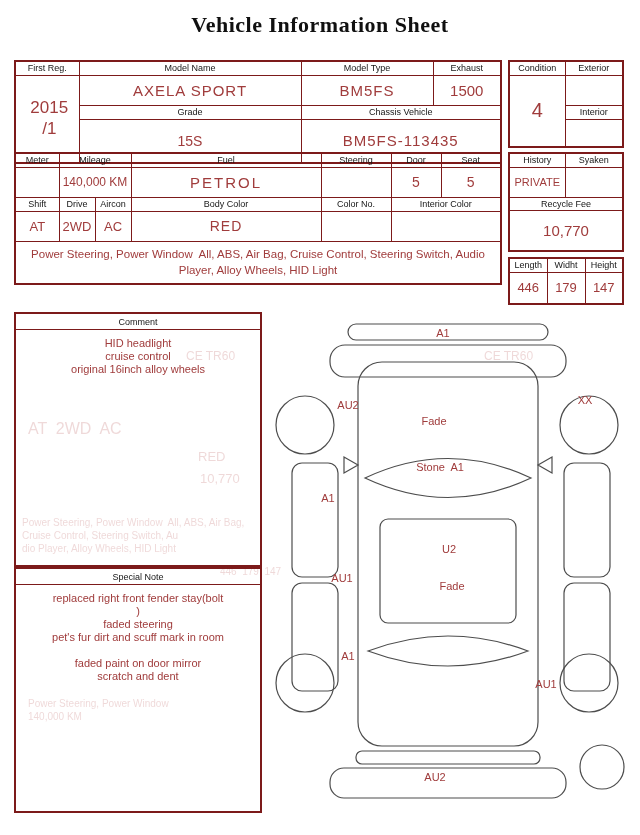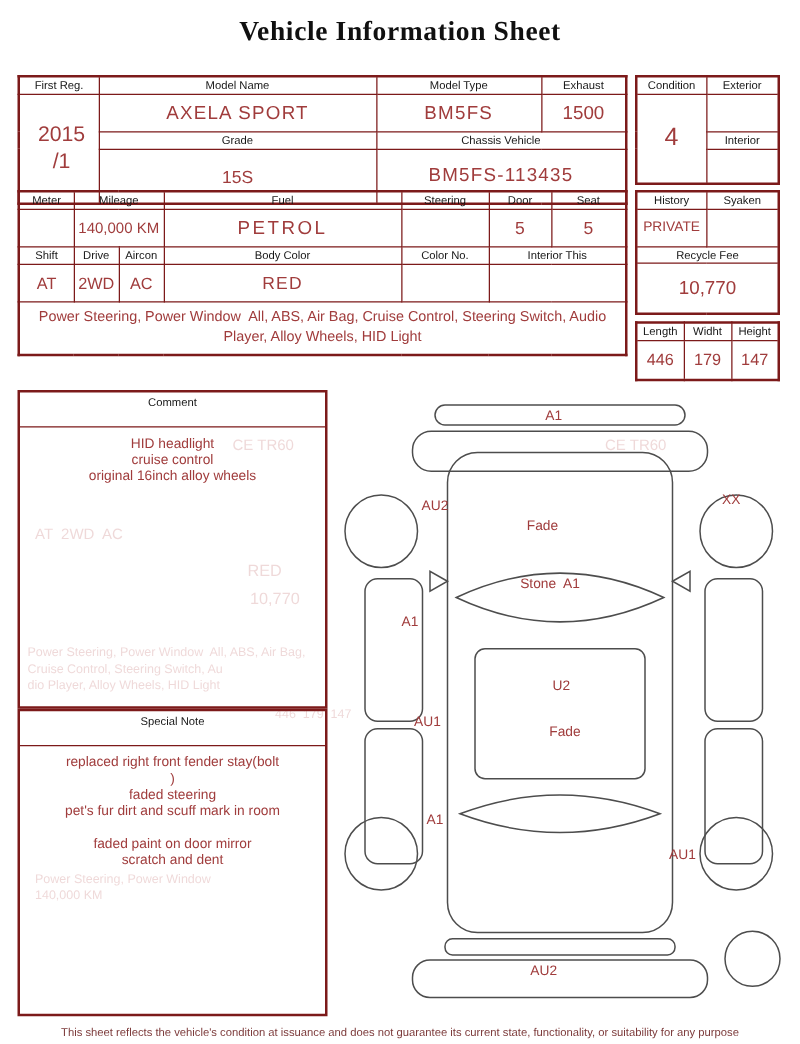--- a/index.html
+++ b/index.html
@@ -28,21 +28,21 @@
 
   #t1  { left:14px;  top:60px;  width:486px; }
   #t1r { left:508px; top:60px;  width:114px; }
   #t2  { left:14px;  top:152px; width:486px; }
   #t2r { left:508px; top:152px; width:114px; }
   #t3r { left:508px; top:257px; width:114px; }
 
   .notebox { position:absolute; border:2px solid var(--bd); background:transparent; }
   #commentBox { left:14px; top:312px; width:248px; height:255px; }
   #specialBox { left:14px; top:567px; width:248px; height:246px; }
-  .notehead { height:28px; border-bottom:1px solid var(--bd); font-size:9px;
+  .notehead { height:16px; border-bottom:1px solid var(--bd); font-size:9px;
               color:var(--lbl); text-align:center; line-height:16px; }
   .notebody { padding:7px 9px; font-size:11px; color:var(--val);
               white-space:pre-line; line-height:1.18;text-align:center; }
 
   .diagram { position:absolute; left:268px; top:315px; width:366px; height:497px; }
   .dmg-label { position:absolute; transform:translate(-50%,-50%); color:var(--val);
                font-size:11px; white-space:pre; }
 
   .bleed { position:absolute; inset:0; pointer-events:none; }
   .ghost-text { position:absolute; color:rgba(198,118,118,0.28); white-space:pre;
@@ -52,21 +52,21 @@
             font-size:9px; color:#7c3a3a; }
 </style>
 </head>
 <body>
 
 <div class="sheet">
 
   <div class="bleed">
       <span class="ghost-text" style="left: 186px; top: 349px; font-size: 12px;">CE TR60</span>
       <span class="ghost-text" style="left: 484px; top: 349px; font-size: 12px;">CE TR60</span>
-      <span class="ghost-text" style="left: 28px; top: 420px; font-size: 12px;">AT  2WD  AC</span>
+      <span class="ghost-text" style="left: 28px; top: 420px; font-size: 16px;">AT  2WD  AC</span>
       <span class="ghost-text" style="left: 198px; top: 449px; font-size: 13px;">RED</span>
       <span class="ghost-text" style="left: 200px; top: 471px; font-size: 13px;">10,770</span>
       <span class="ghost-text" style="left: 22px; top: 517px; font-size: 10px;">Power Steering, Power Window  All, ABS, Air Bag,</span>
       <span class="ghost-text" style="left: 22px; top: 530px; font-size: 10px;">Cruise Control, Steering Switch, Au</span>
       <span class="ghost-text" style="left: 22px; top: 543px; font-size: 10px;">dio Player, Alloy Wheels, HID Light</span>
       <span class="ghost-text" style="left: 220px; top: 566px; font-size: 10px;">446  179  147</span>
       <span class="ghost-text" style="left: 28px; top: 698px; font-size: 10px;">Power Steering, Power Window</span>
       <span class="ghost-text" style="left: 28px; top: 711px; font-size: 10px;">140,000 KM</span>
     </div>
 
@@ -153,21 +153,21 @@
       <td></td>
       <td class="val fs14">5</td>
       <td class="val fs14">5</td>
     </tr>
     <tr style="height:14px">
       <td class="lbl">Shift</td>
       <td class="lbl">Drive</td>
       <td class="lbl">Aircon</td>
       <td class="lbl">Body Color</td>
       <td class="lbl">Color No.</td>
-      <td colspan="2" class="lbl">Interior This</td>
+      <td colspan="2" class="lbl">Interior Color</td>
     </tr>
     <tr style="height:30px">
       <td class="val fs13">AT</td>
       <td class="val fs13">2WD</td>
       <td class="val fs13">AC</td>
       <td class="val fs14 ls1">RED</td>
       <td></td>
       <td colspan="2"></td>
     </tr>
     <tr style="height:43px">
@@ -256,15 +256,14 @@
         <path d="M 100 336 Q 180 306 260 336 Q 180 366 100 336 Z"></path>
         <path d="M 90 150 L 76 142 L 76 158 Z"></path>
         <path d="M 270 150 L 284 142 L 284 158 Z"></path>
         <rect x="88" y="436" width="184" height="13" rx="6"></rect>
         <rect x="62" y="453" width="236" height="30" rx="14"></rect>
         <circle cx="334" cy="452" r="22"></circle>
       </g>
     </svg>
   <span class="dmg-label" style="left: 175px; top: 18px;">A1</span><span class="dmg-label" style="left: 80px; top: 90px;">AU2</span><span class="dmg-label" style="left: 317px; top: 85px;">XX</span><span class="dmg-label" style="left: 166px; top: 106px;">Fade</span><span class="dmg-label" style="left: 172px; top: 152px;">Stone  A1</span><span class="dmg-label" style="left: 60px; top: 183px;">A1</span><span class="dmg-label" style="left: 181px; top: 234px;">U2</span><span class="dmg-label" style="left: 74px; top: 263px;">AU1</span><span class="dmg-label" style="left: 184px; top: 271px;">Fade</span><span class="dmg-label" style="left: 80px; top: 341px;">A1</span><span class="dmg-label" style="left: 278px; top: 369px;">AU1</span><span class="dmg-label" style="left: 167px; top: 462px;">AU2</span></div>
 
-  <div class="footer">This sheet reflects the vehicle's condition at issuance and does not guarantee its current state, functionality, or suitability for any purpose</div>
 
 </div>
 
 </body></html>

